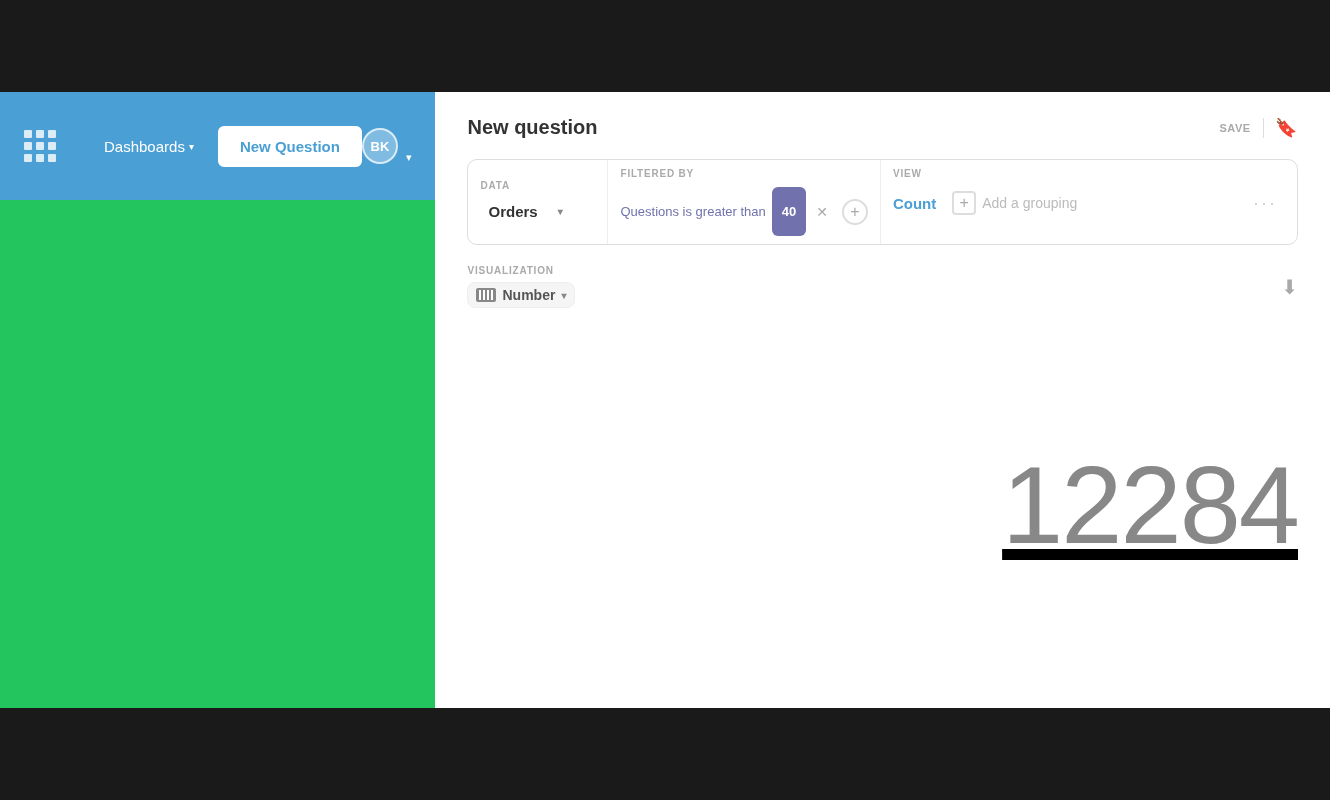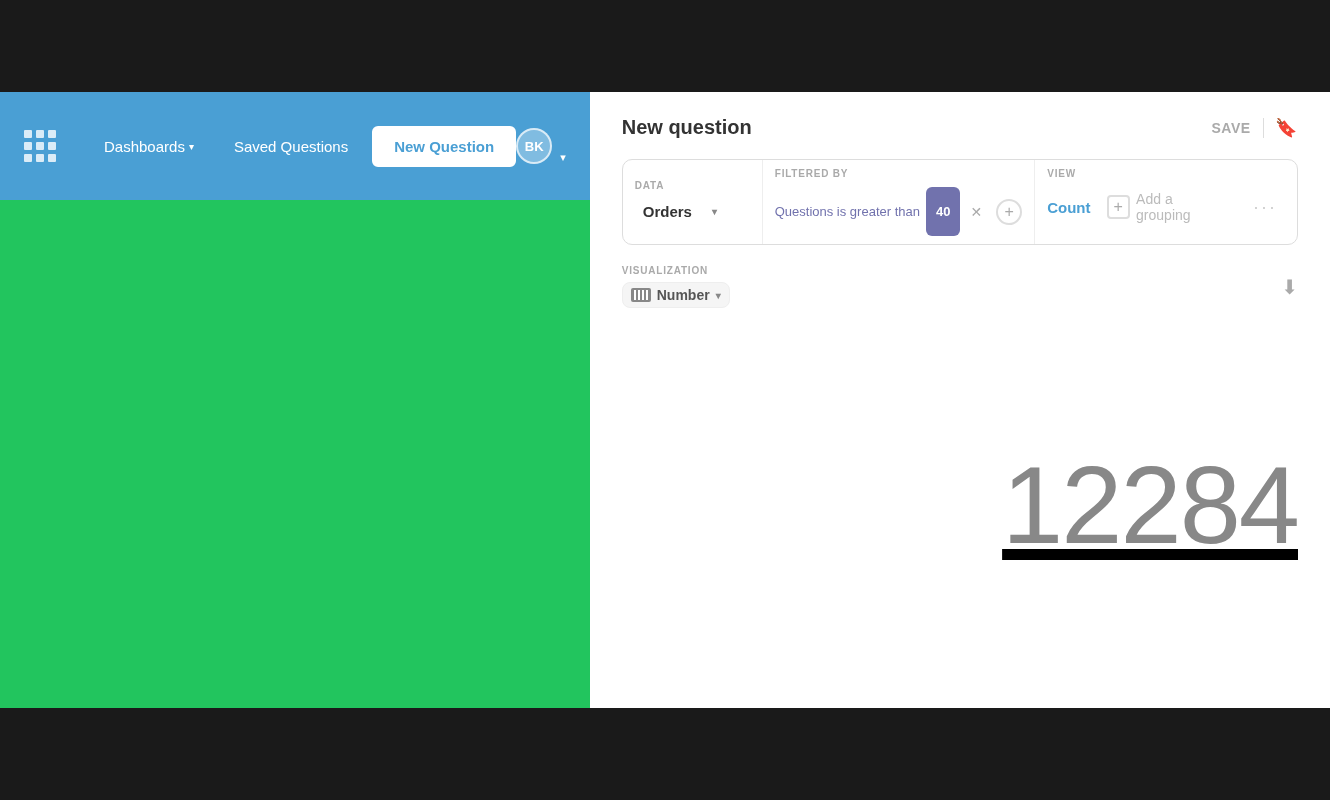--- a/index.html
+++ b/index.html
@@ -117,21 +117,21 @@
       color: #333;
     }
     .page-actions {
       display: flex;
       align-items: center;
       gap: 12px;
     }
     .save-btn {
       background: none;
       border: none;
-      font-size: 14px;
+      font-size: 11px;
       font-weight: 600;
       color: #aaa;
       letter-spacing: 0.5px;
       cursor: pointer;
     }
     .divider-v {
       width: 1px;
       height: 20px;
       background: #ddd;
     }
@@ -350,23 +350,20 @@
       <div class="logo-dot"></div>
       <div class="logo-dot"></div>
       <div class="logo-dot"></div>
       <div class="logo-dot"></div>
       <div class="logo-dot"></div>
     </div>
     <div class="header-nav">
       <a class="nav-item">
         <span>Dashboards</span>
         <span class="chevron">▾</span>
-      </a>
-      <a class="nav-item">
-        <span>Saved Questions</span>
       </a>
       <button class="nav-new-question">
         <span>New Question</span>
       </button>
     </div>
     <div class="header-right">
       <div class="user-avatar">
         <span>BK</span>
       </div>
       <span class="header-chevron">▾</span>

